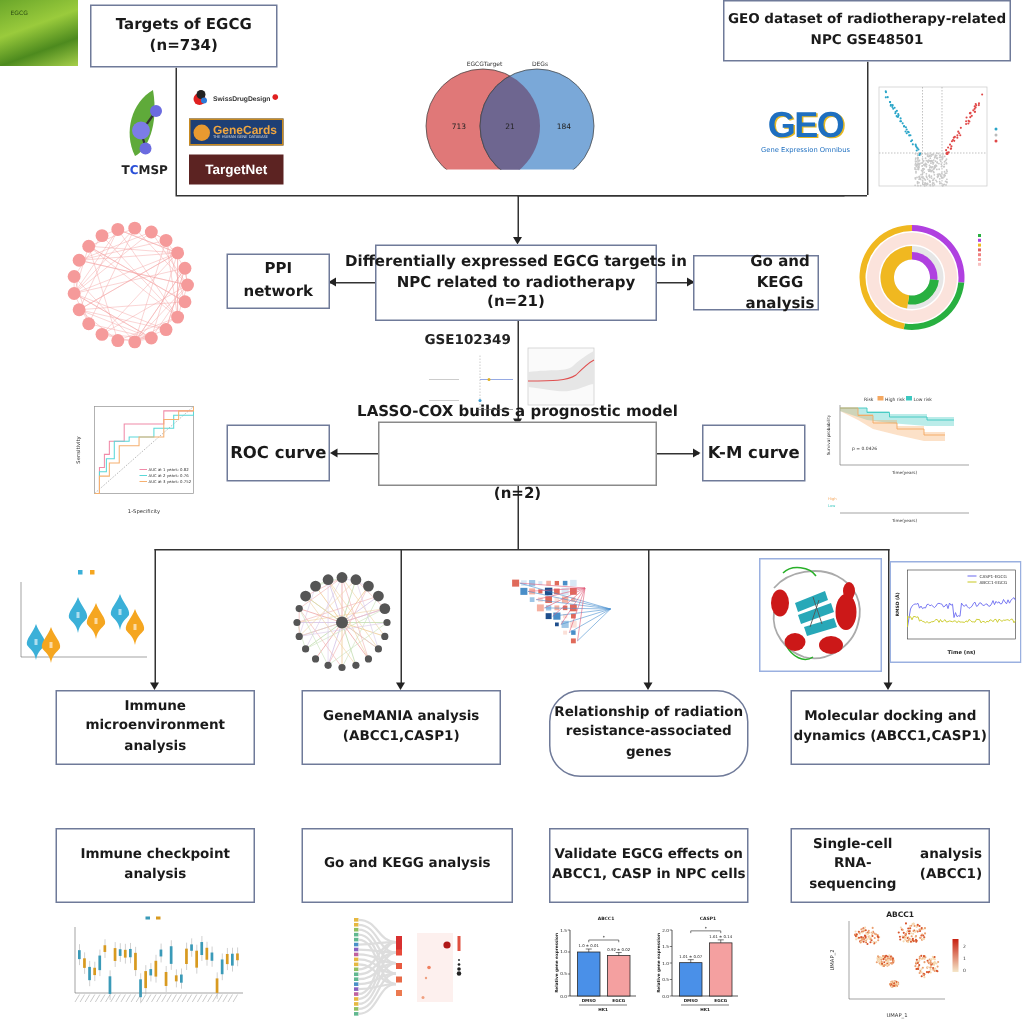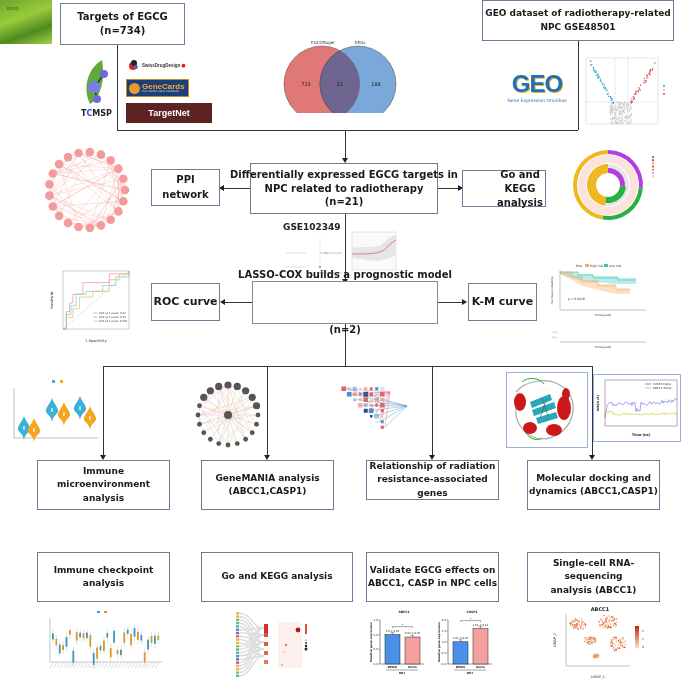--- a/index.html
+++ b/index.html
@@ -90,44 +90,44 @@
 <div class="box fs9" style="left:37px;top:460px;width:133px;height:50px;flex-direction:column;">
   <span>Immune microenvironment</span>
   <span>analysis</span>
 </div>
 
 <div class="box fs9" style="left:201px;top:460px;width:133px;height:50px;flex-direction:column;">
   <span>GeneMANIA analysis</span>
   <span>(ABCC1,CASP1)</span>
 </div>
 
-<div class="box fs9" style="left:366px;top:460px;width:133px;height:40px;flex-direction:column;">
+<div class="box fs9" style="left:366px;top:460px;width:133px;height:58px;flex-direction:column;border-radius:21px;">
   <span>Relationship of radiation</span>
   <span>resistance-associated genes</span>
 </div>
 
 <div class="box fs9" style="left:527px;top:460px;width:133px;height:50px;flex-direction:column;">
   <span>Molecular docking and</span>
   <span>dynamics (ABCC1,CASP1)</span>
 </div>
 
 <div class="box fs9" style="left:37px;top:552px;width:133px;height:50px;">
   <span>Immune checkpoint analysis</span>
 </div>
 
-<div class="box fs9" style="left:201px;top:552px;width:152px;height:50px;">
+<div class="box fs9" style="left:201px;top:552px;width:141px;height:50px;">
   <span>Go and KEGG analysis</span>
 </div>
 
 <div class="box fs9" style="left:366px;top:552px;width:133px;height:50px;flex-direction:column;">
   <span>Validate EGCG effects on</span>
   <span>ABCC1, CASP in NPC cells</span>
 </div>
 
-<div class="box fs9" style="left:527px;top:552px;width:133px;height:50px;flex-direction:column;">
+<div class="box fs9" style="left:527px;top:552px;width:133px;height:50px;">
   <span>Single-cell RNA-sequencing</span>
   <span>analysis (ABCC1)</span>
 </div>
 
 <div class="abs" style="left:0;top:0;width:52px;height:44px;background:linear-gradient(160deg,#6aa62a 0%,#9acb3c 40%,#4d8a1e 70%,#a8d04a 100%);">
   <span style="position:absolute;left:7px;top:6px;font-size:4px;color:#2b4b12;">EGCG</span>
 </div>
 
 <svg class="abs" style="left:80px;top:58px;" width="36" height="62" viewBox="0 0 36 62">
   <path d="M22 2 C8 10 2 30 10 46 C18 42 26 26 22 2 Z" fill="#5faa3a"></path>
@@ -150,21 +150,21 @@
 </div>
 
 <div class="abs" style="left:126px;top:79px;width:63px;height:18px;background:#1e3f75;border:1px solid #c88a20;box-sizing:border-box;display:flex;align-items:center;">
   <span style="display:inline-block;width:11px;height:11px;border-radius:50%;background:#e89a30;margin-left:2px;"></span>
   <span style="display:flex;flex-direction:column;margin-left:2px;line-height:1;">
     <span class="logo-text" style="color:#f0a640;font-size:8px;">GeneCards</span>
     <span style="color:#ddd;font-size:2.5px;">THE HUMAN GENE DATABASE</span>
   </span>
 </div>
 
-<div class="abs" style="left:126px;top:103px;width:86px;height:20px;background:#5c2322;display:flex;align-items:center;justify-content:center;">
+<div class="abs" style="left:126px;top:103px;width:63px;height:20px;background:#5c2322;display:flex;align-items:center;justify-content:center;">
   <span class="logo-text" style="color:#fff;font-size:9px;">TargetNet</span>
 </div>
 
 <svg class="abs" style="left:280px;top:38px;" width="130" height="75" viewBox="0 0 130 75">
   <circle id="venn-left" cx="42" cy="46" r="38" stroke="#444" stroke-width="0.5" fill="#e07878"></circle>
   <circle id="venn-right" cx="78" cy="46" r="38" stroke="#444" stroke-width="0.5" fill-opacity="1" fill="#7aa8d8"></circle>
   <clipPath id="clipL">
       <circle cx="42" cy="46" r="38"></circle>
     </clipPath>
   <circle id="venn-overlap" cx="78" cy="46" r="38" clip-path="url(#clipL)" stroke="#444" stroke-width="0.5" fill="#6e6690"></circle>

